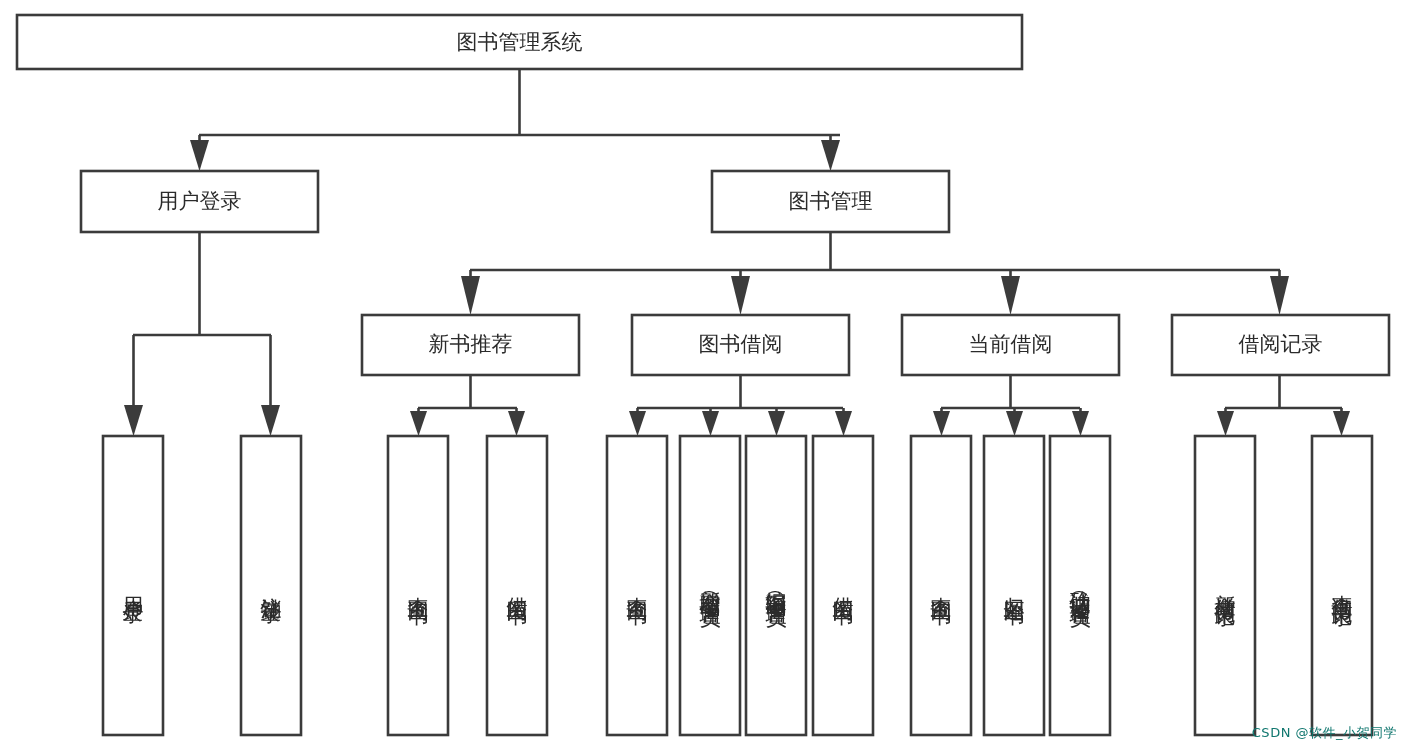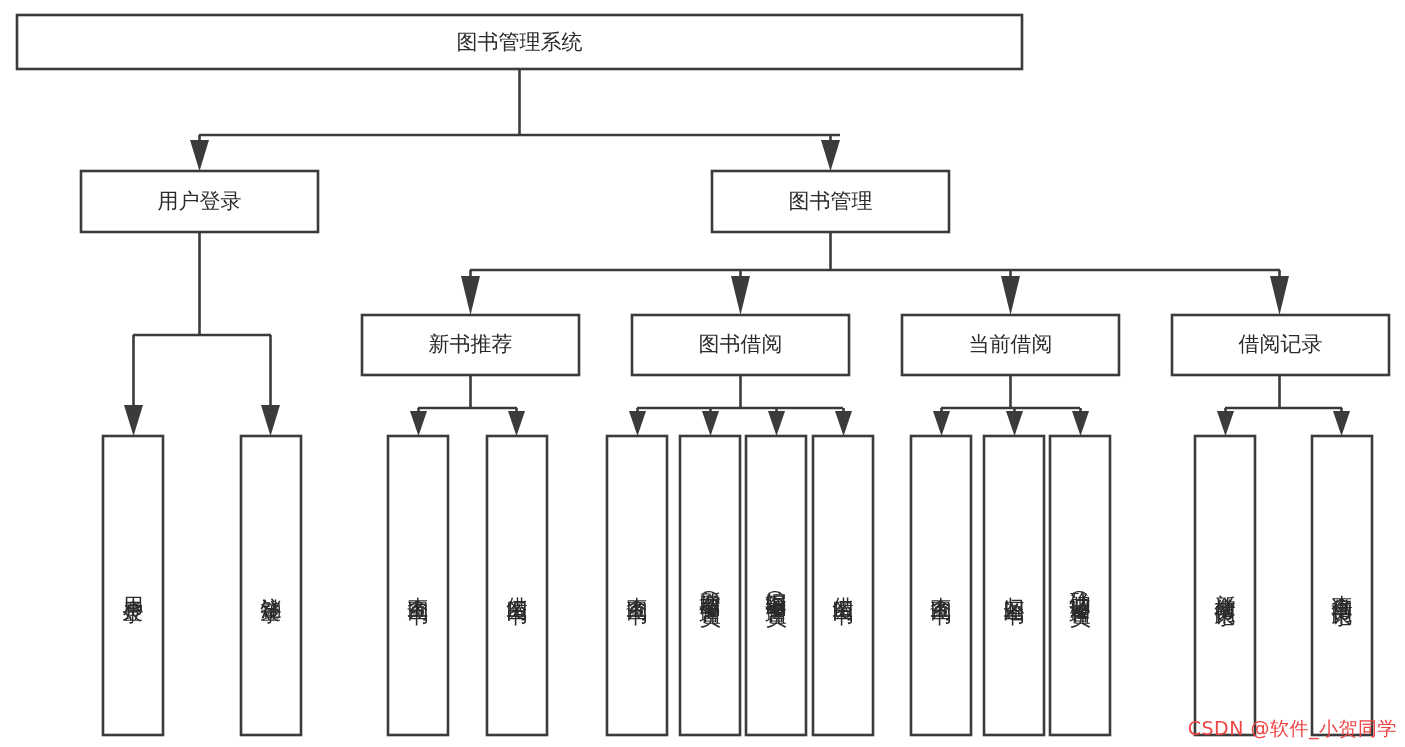--- a/index.html
+++ b/index.html
@@ -56,22 +56,22 @@
   }
   .arrow-head {
     fill: #3b3b3b;
     stroke: none;
   }
   .watermark {
     position: absolute;
     right: 8px;
     bottom: 5px;
     font-family: "DejaVu Sans", "Liberation Sans", sans-serif;
-    font-size: 19px;
-    color: #ef4444;
+    font-size: 13px;
+    color: #0f766e;
     letter-spacing: 0.5px;
     white-space: nowrap;
     user-select: none;
   }
 </style>
 </head>
 <body>
 
 <div id="diagram-root">
 

